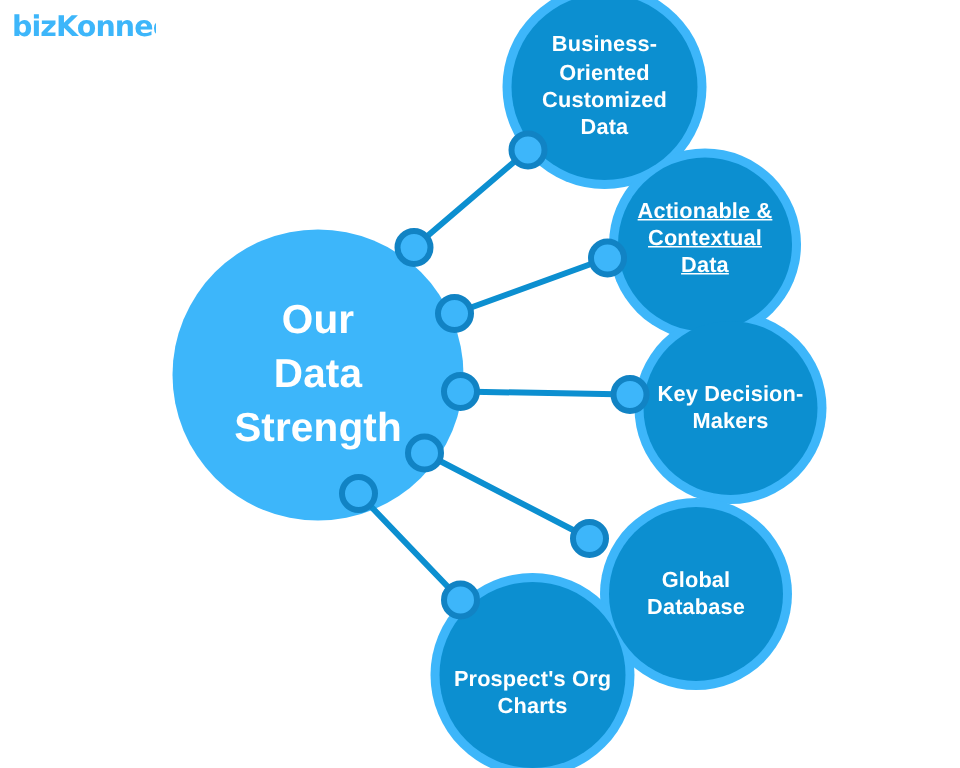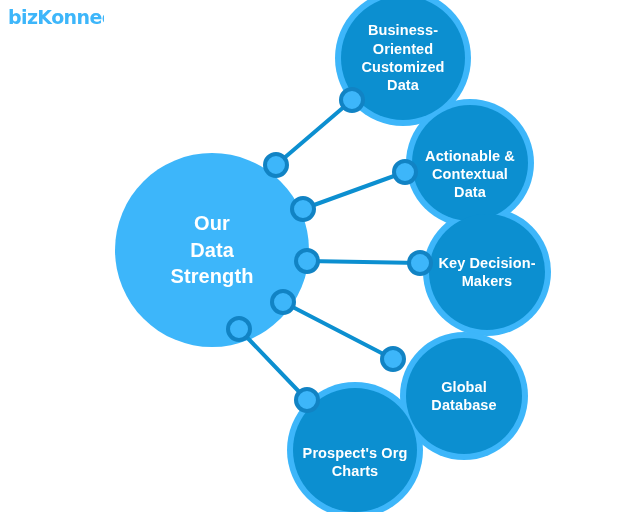--- a/index.html
+++ b/index.html
@@ -31,21 +31,21 @@
     text-align: center;
     line-height: 1.26;
     letter-spacing: 0.1px;
     pointer-events: none;
     white-space: pre-line;
     display: flex;
     align-items: center;
     justify-content: center;
   }
   .hub-label {
-    font-size: 20px;
+    font-size: 27px;
     line-height: 1.33;
   }
   .sat-label {
     font-size: 14.5px;
   }
   #logo {
     position: absolute;
     left: 8px;
     top: 5px;
     width: 96px;
@@ -107,21 +107,21 @@
       </g>
     </svg>
 
 <div class="node-label hub-label" style="left: 115px; top: 153px; width: 194px; height: 194px;">Our
 Data
 Strength</div>
     <div class="node-label sat-label" style="left: 341px; top: -4px; width: 124px; height: 124px;">Business-
 Oriented
 Customized
 Data</div>
-    <div class="node-label sat-label" style="left: 412px; top: 116px; width: 116px; height: 116px;">Actionable &amp;
+    <div class="node-label sat-label" style="left: 412px; top: 101px; width: 116px; height: 116px; text-decoration: underline;">Actionable &amp;
 Contextual
 Data</div>
     <div class="node-label sat-label" style="left: 429px; top: 214px; width: 116px; height: 116px;">Key Decision-
 Makers</div>
     <div class="node-label sat-label" style="left: 406px; top: 338px; width: 116px; height: 116px;">Global
 Database</div>
     <div class="node-label sat-label" style="left: 293px; top: 400px; width: 124px; height: 124px;">Prospect's Org
 Charts</div>
   </div>
 

